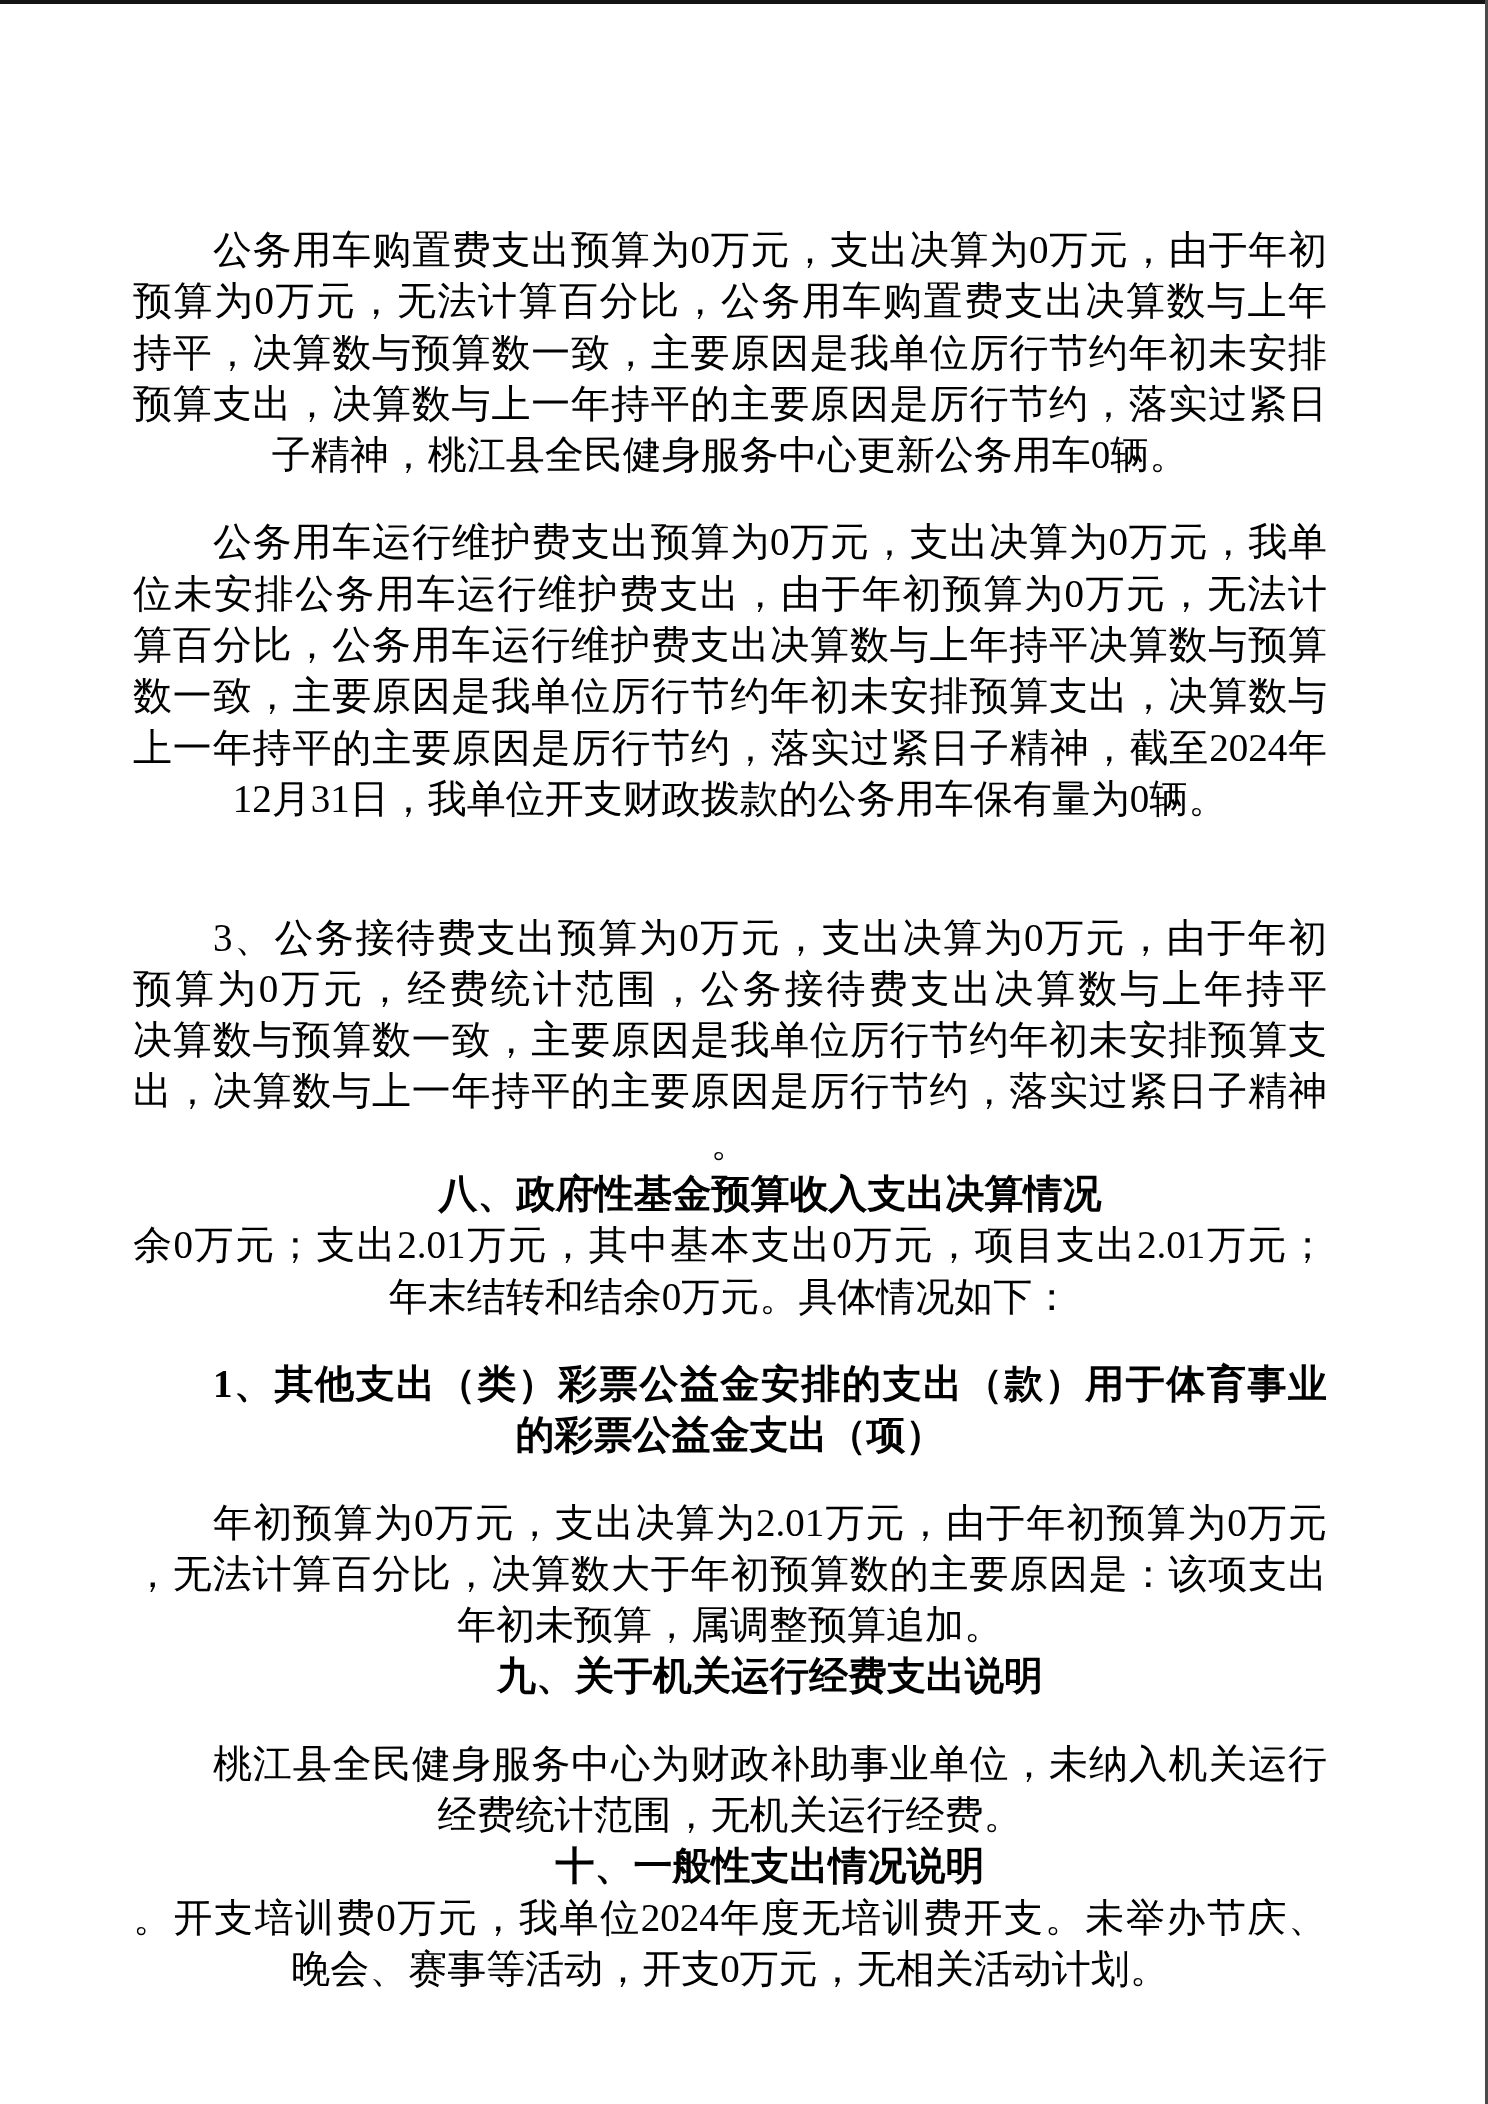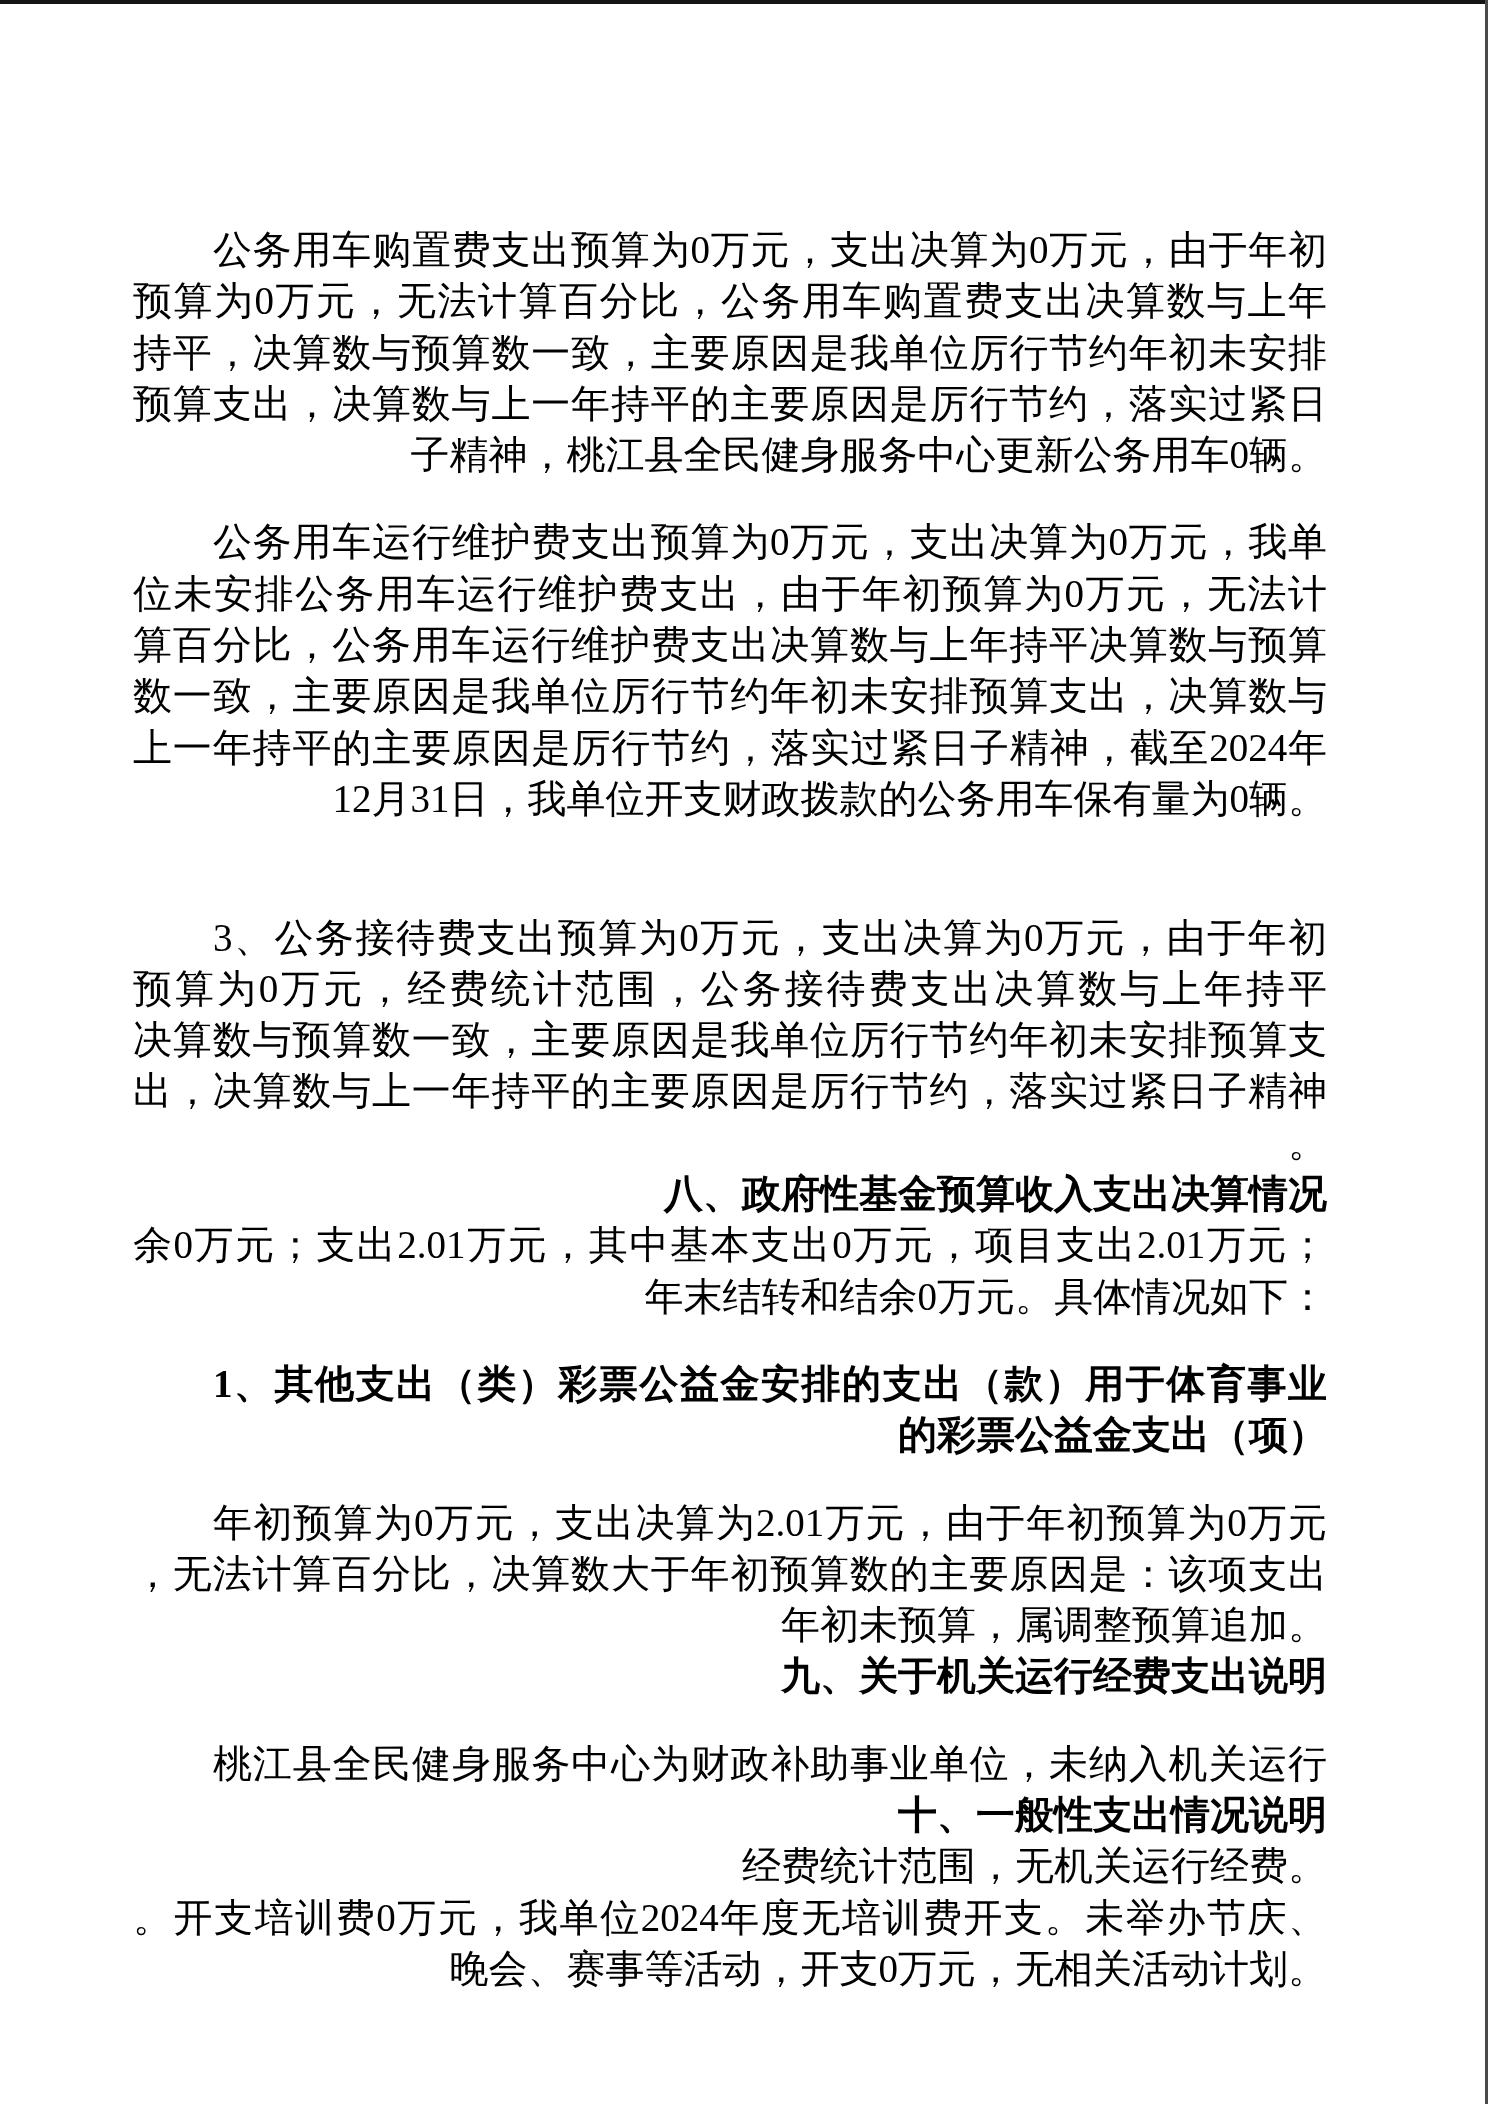--- a/index.html
+++ b/index.html
@@ -30,21 +30,21 @@
   .document-lines {
     position: absolute;
     left: 133px;
     top: 188px;
     width: 1194px;
     font-size: 39px;
   }
   .line {
     min-height: 51.3px;
     line-height: 51.3px;
-    text-align: right;
+    text-align: center;
     white-space: normal;
     overflow: hidden;
   }
   .line.justify {
     text-align: justify;
     text-align-last: justify;
     text-justify: inter-ideograph;
   }
   .line.indent {
     padding-left: 80px;
@@ -85,17 +85,17 @@
     <div class="line bold indent">八、政府性基金预算收入支出决算情况</div>
     <div class="line justify">余0万元；支出2.01万元，其中基本支出0万元，项目支出2.01万元；</div>
     <div class="line">年末结转和结余0万元。具体情况如下：</div>
     <div class="line bold indent justify">1、其他支出（类）彩票公益金安排的支出（款）用于体育事业</div>
     <div class="line bold">的彩票公益金支出（项）</div>
     <div class="line indent justify">年初预算为0万元，支出决算为2.01万元，由于年初预算为0万元</div>
     <div class="line justify">，无法计算百分比，决算数大于年初预算数的主要原因是：该项支出</div>
     <div class="line">年初未预算，属调整预算追加。</div>
     <div class="line bold indent">九、关于机关运行经费支出说明</div>
     <div class="line indent justify">桃江县全民健身服务中心为财政补助事业单位，未纳入机关运行</div>
+    <div class="line">经费统计范围，无机关运行经费。</div>
     <div class="line bold indent">十、一般性支出情况说明</div>
-    <div class="line">经费统计范围，无机关运行经费。</div>
     <div class="line justify">。开支培训费0万元，我单位2024年度无培训费开支。未举办节庆、</div>
     <div class="line">晚会、赛事等活动，开支0万元，无相关活动计划。</div>
   </div>
 
 </body></html>

